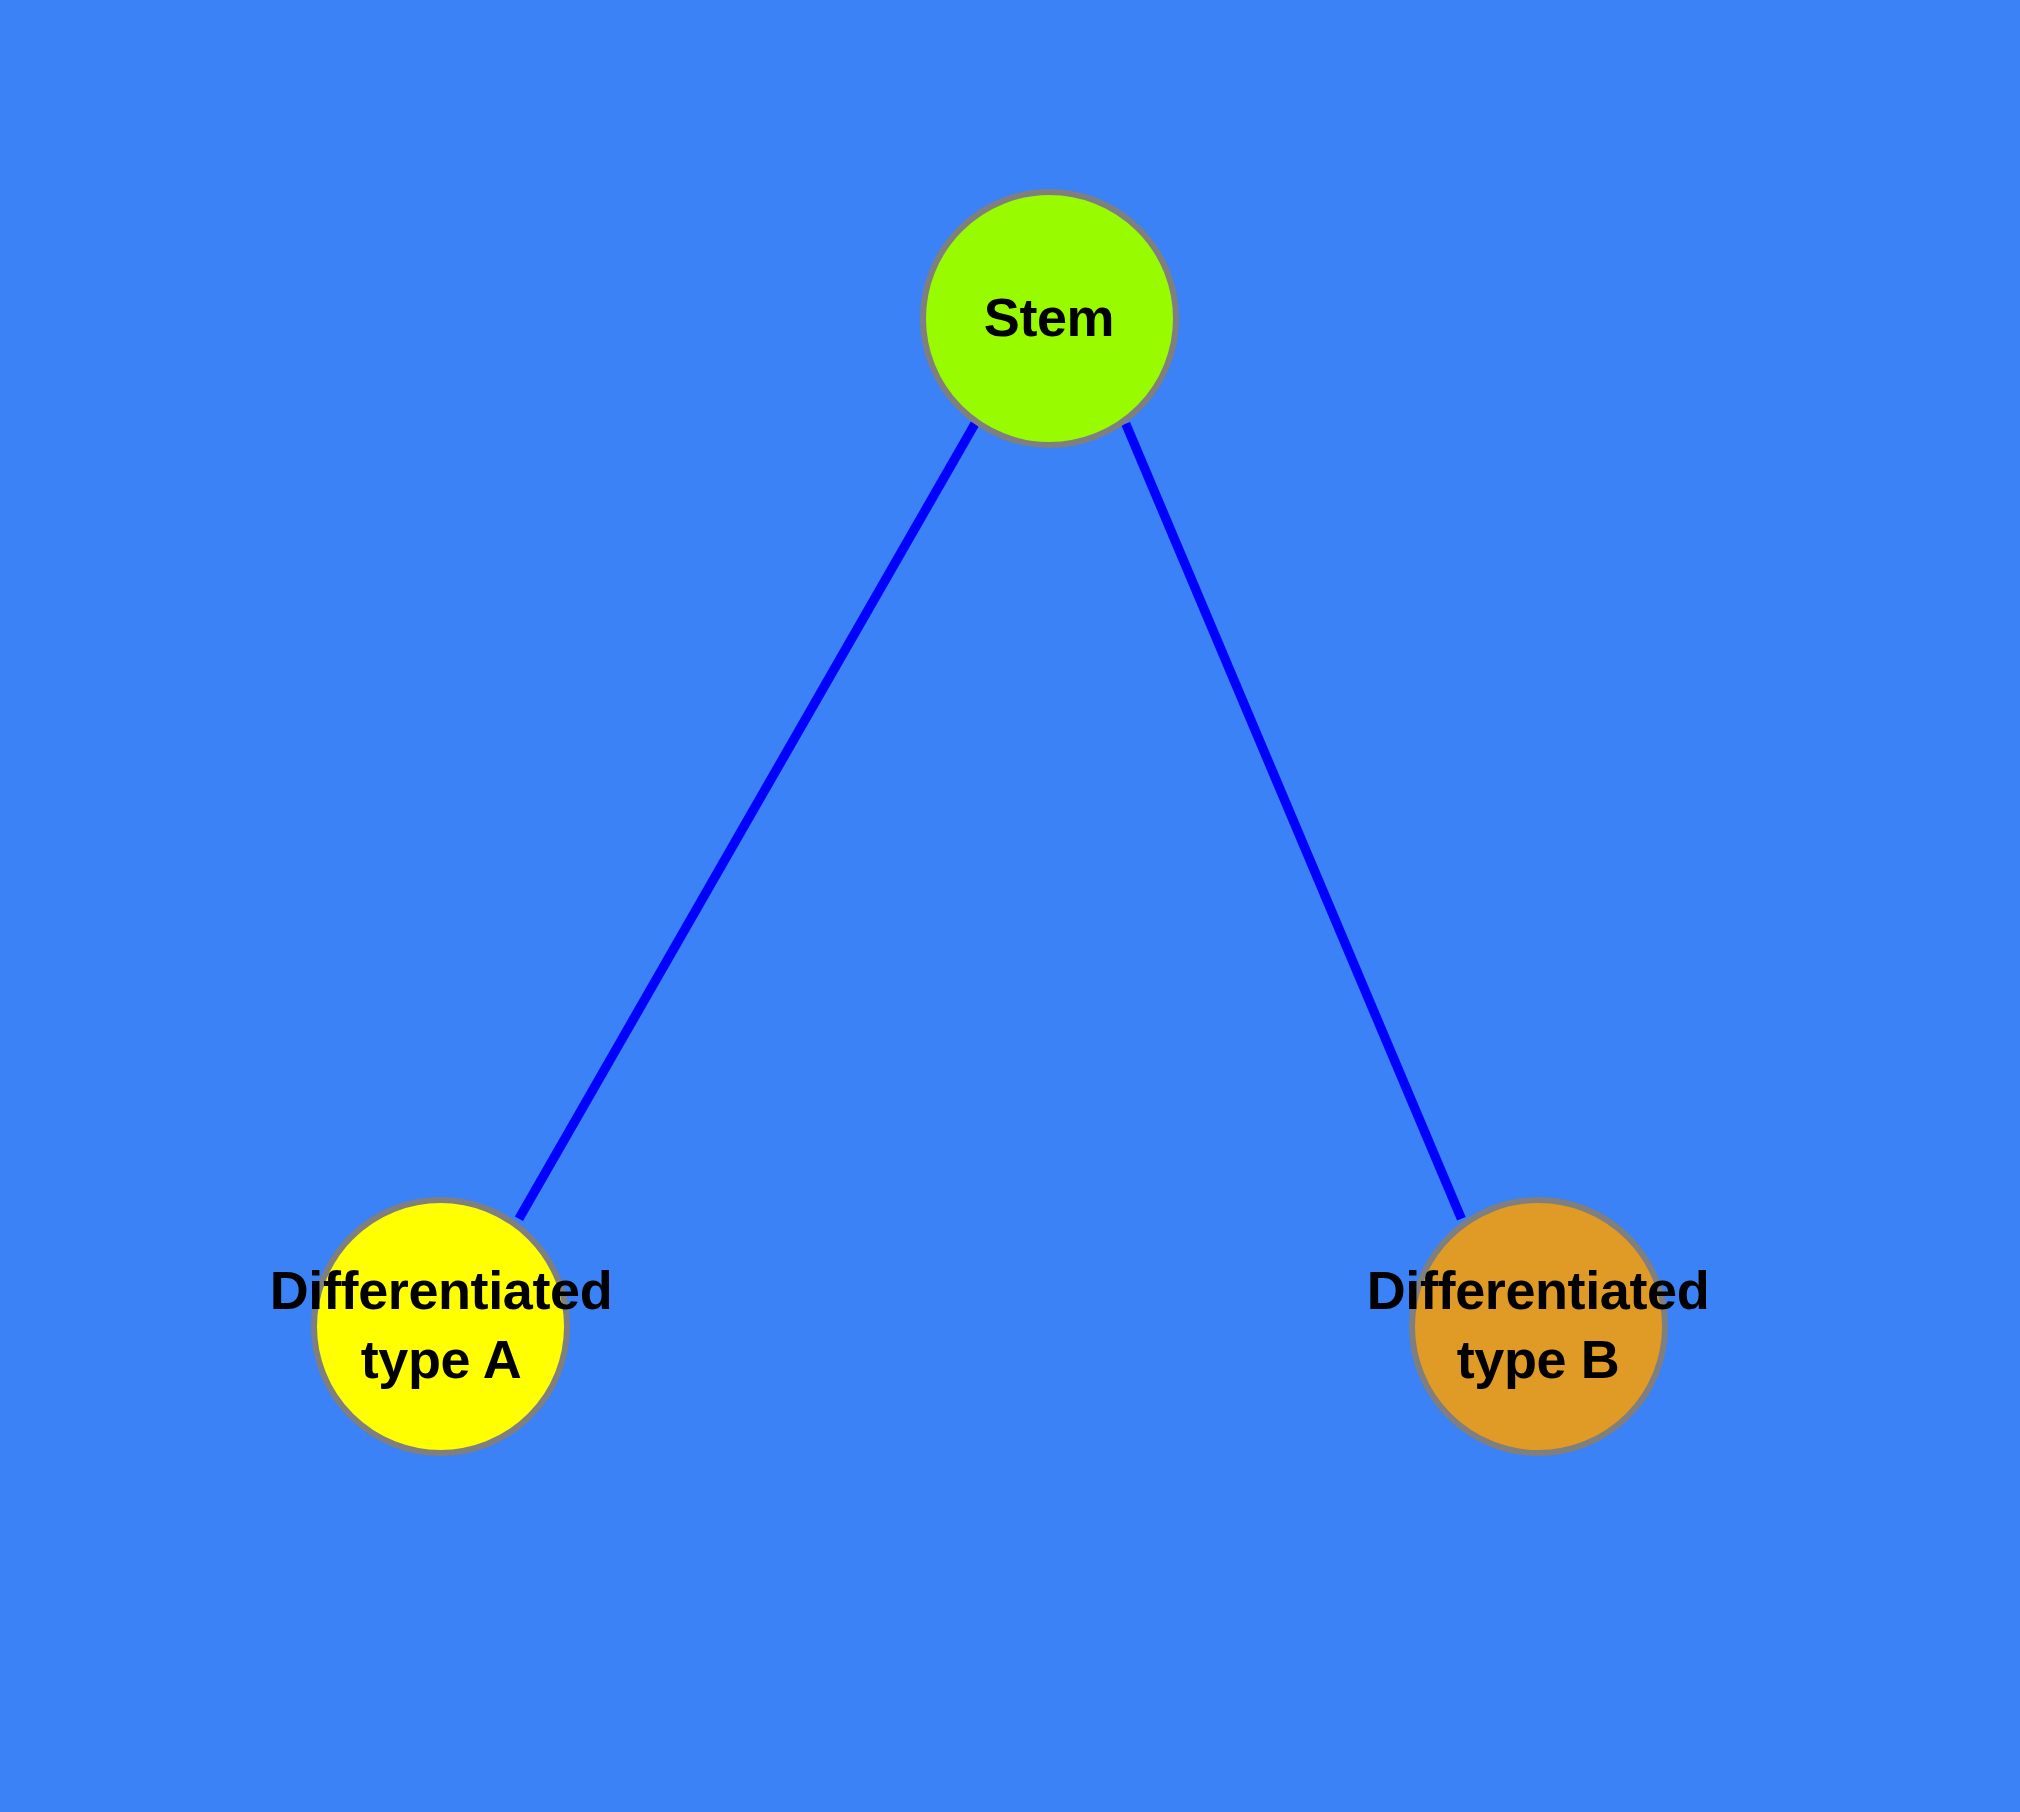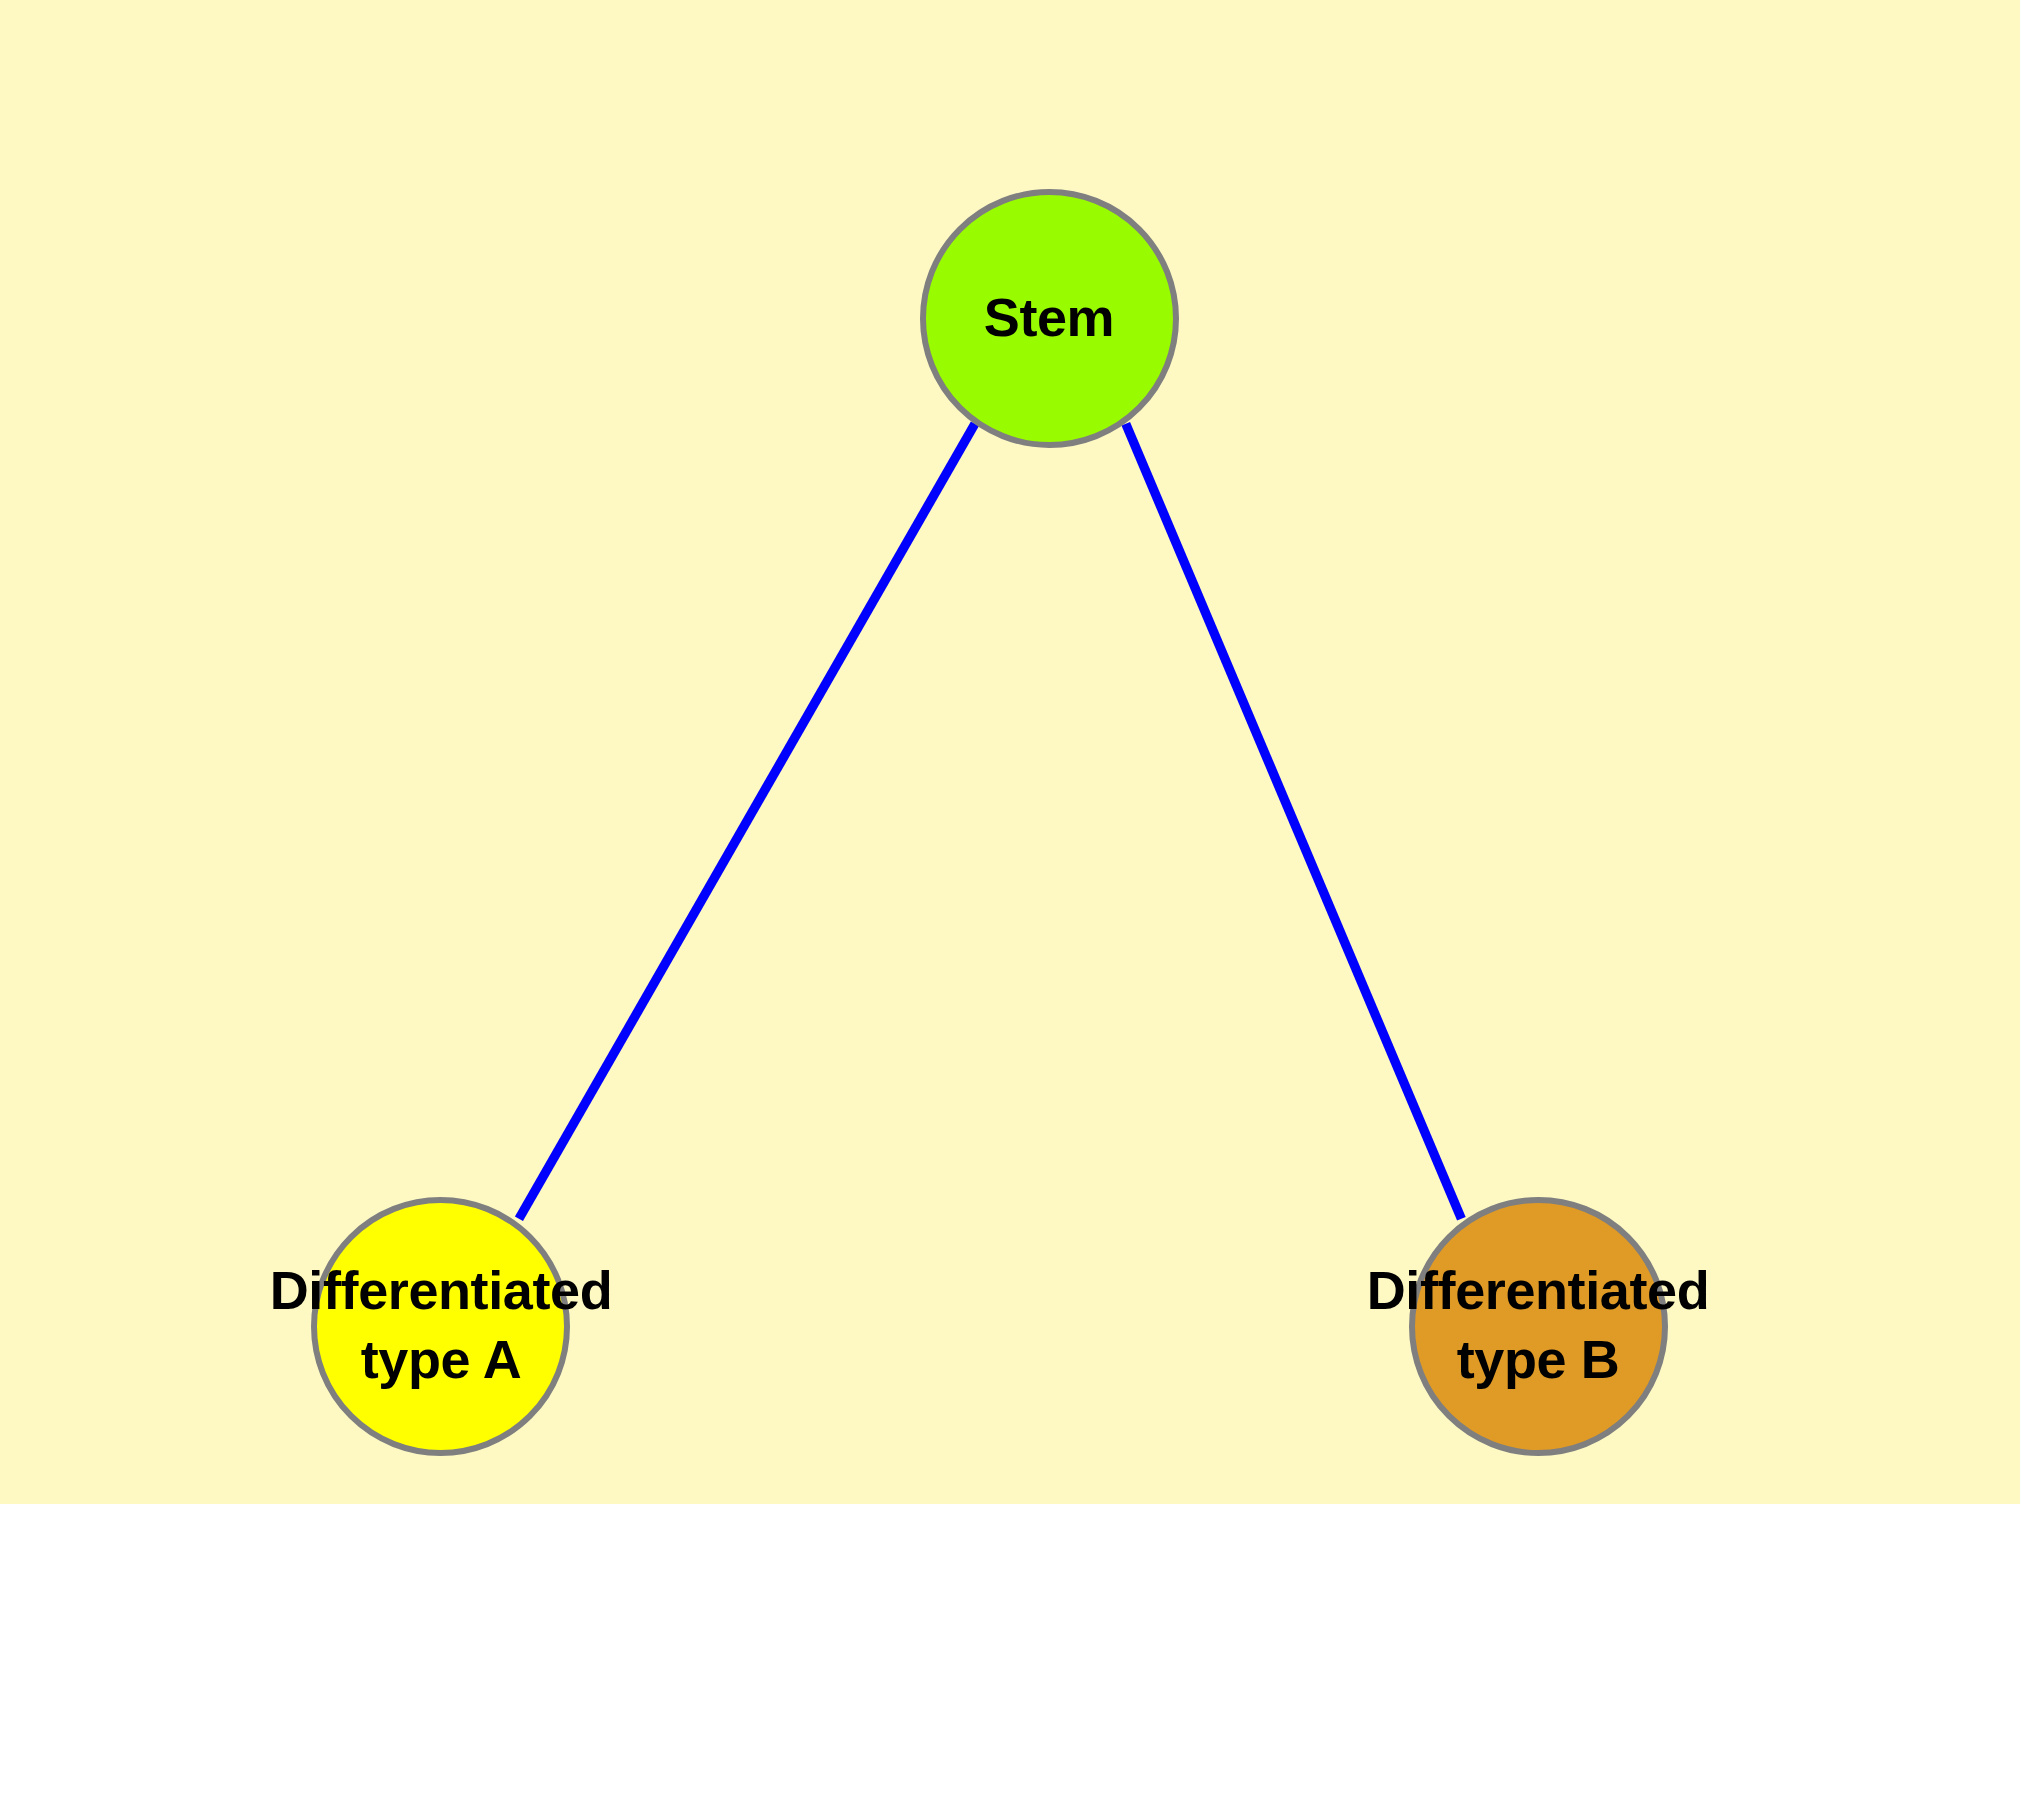--- a/index.html
+++ b/index.html
@@ -9,22 +9,22 @@
   }
   body {
     width: 2021px;
     height: 1812px;
     overflow: hidden;
     font-family: "Liberation Sans", sans-serif;
   }
   #canvas {
     position: relative;
     width: 2021px;
-    height: 1504px;
-    background: #fef9c3;
+    height: 1812px;
+    background: #3b82f6;
   }
   #edge-layer {
     position: absolute;
     left: 0;
     top: 0;
     width: 2021px;
     height: 1812px;
   }
   .node {
     position: absolute;

